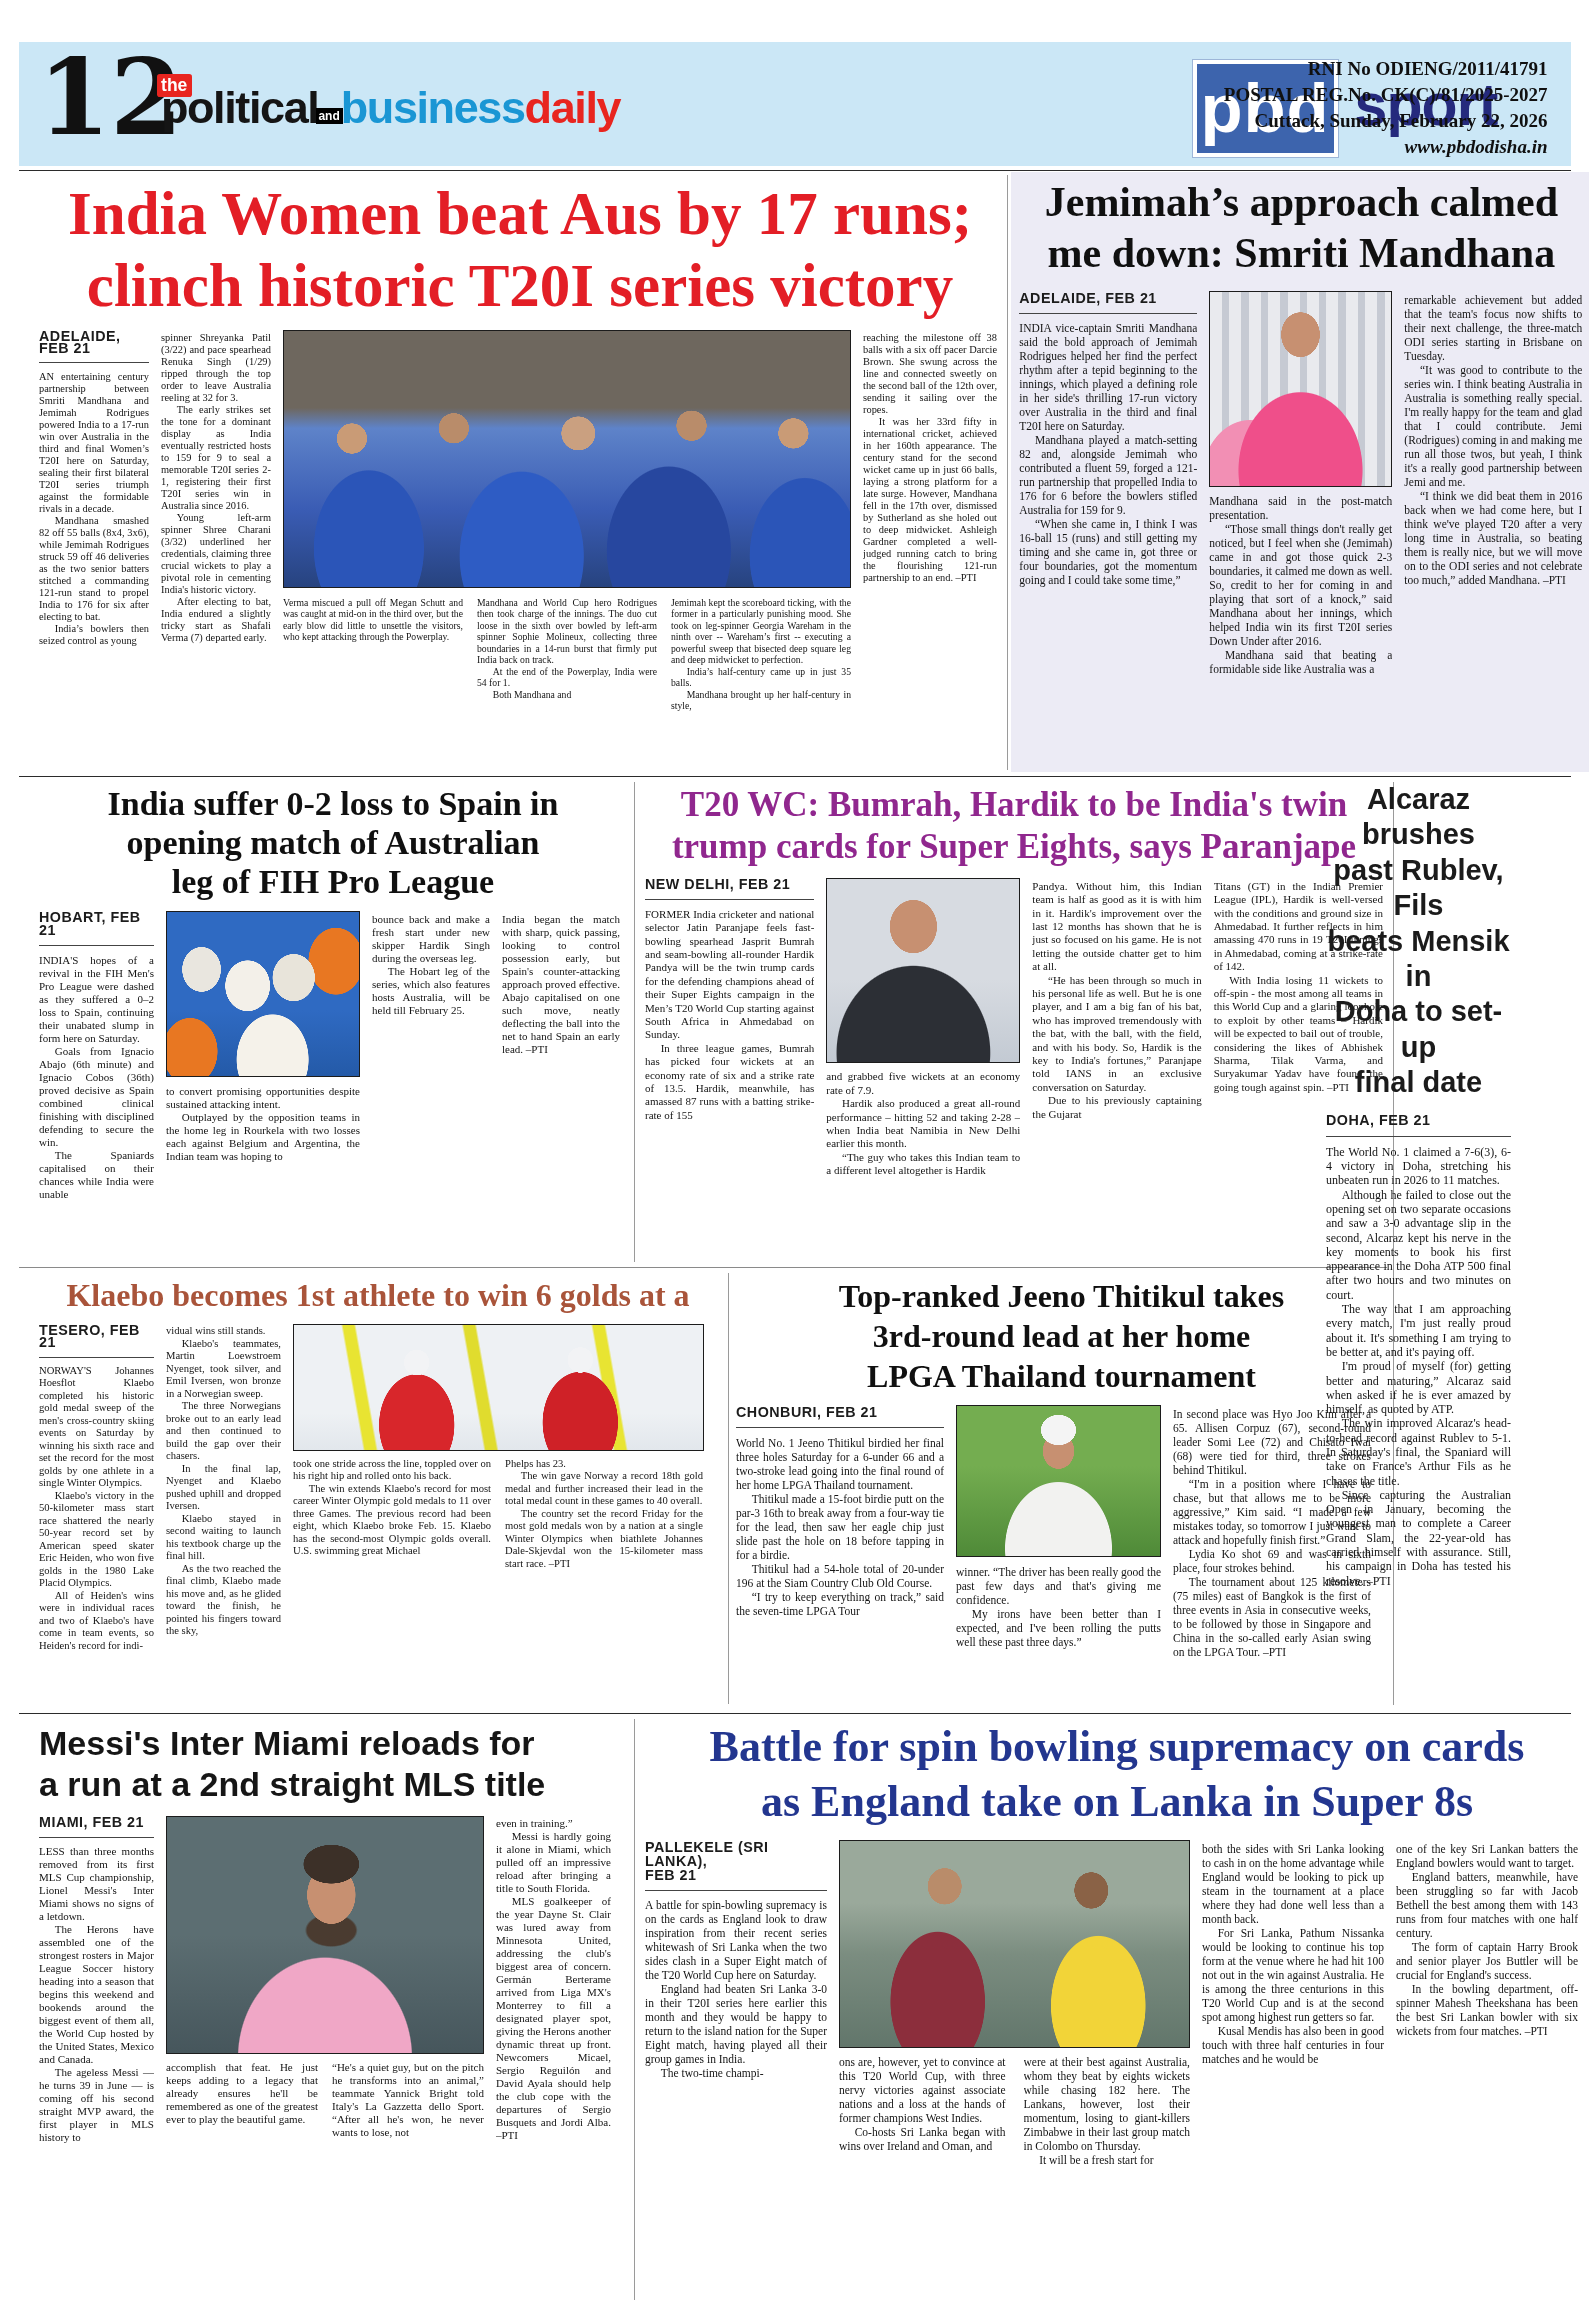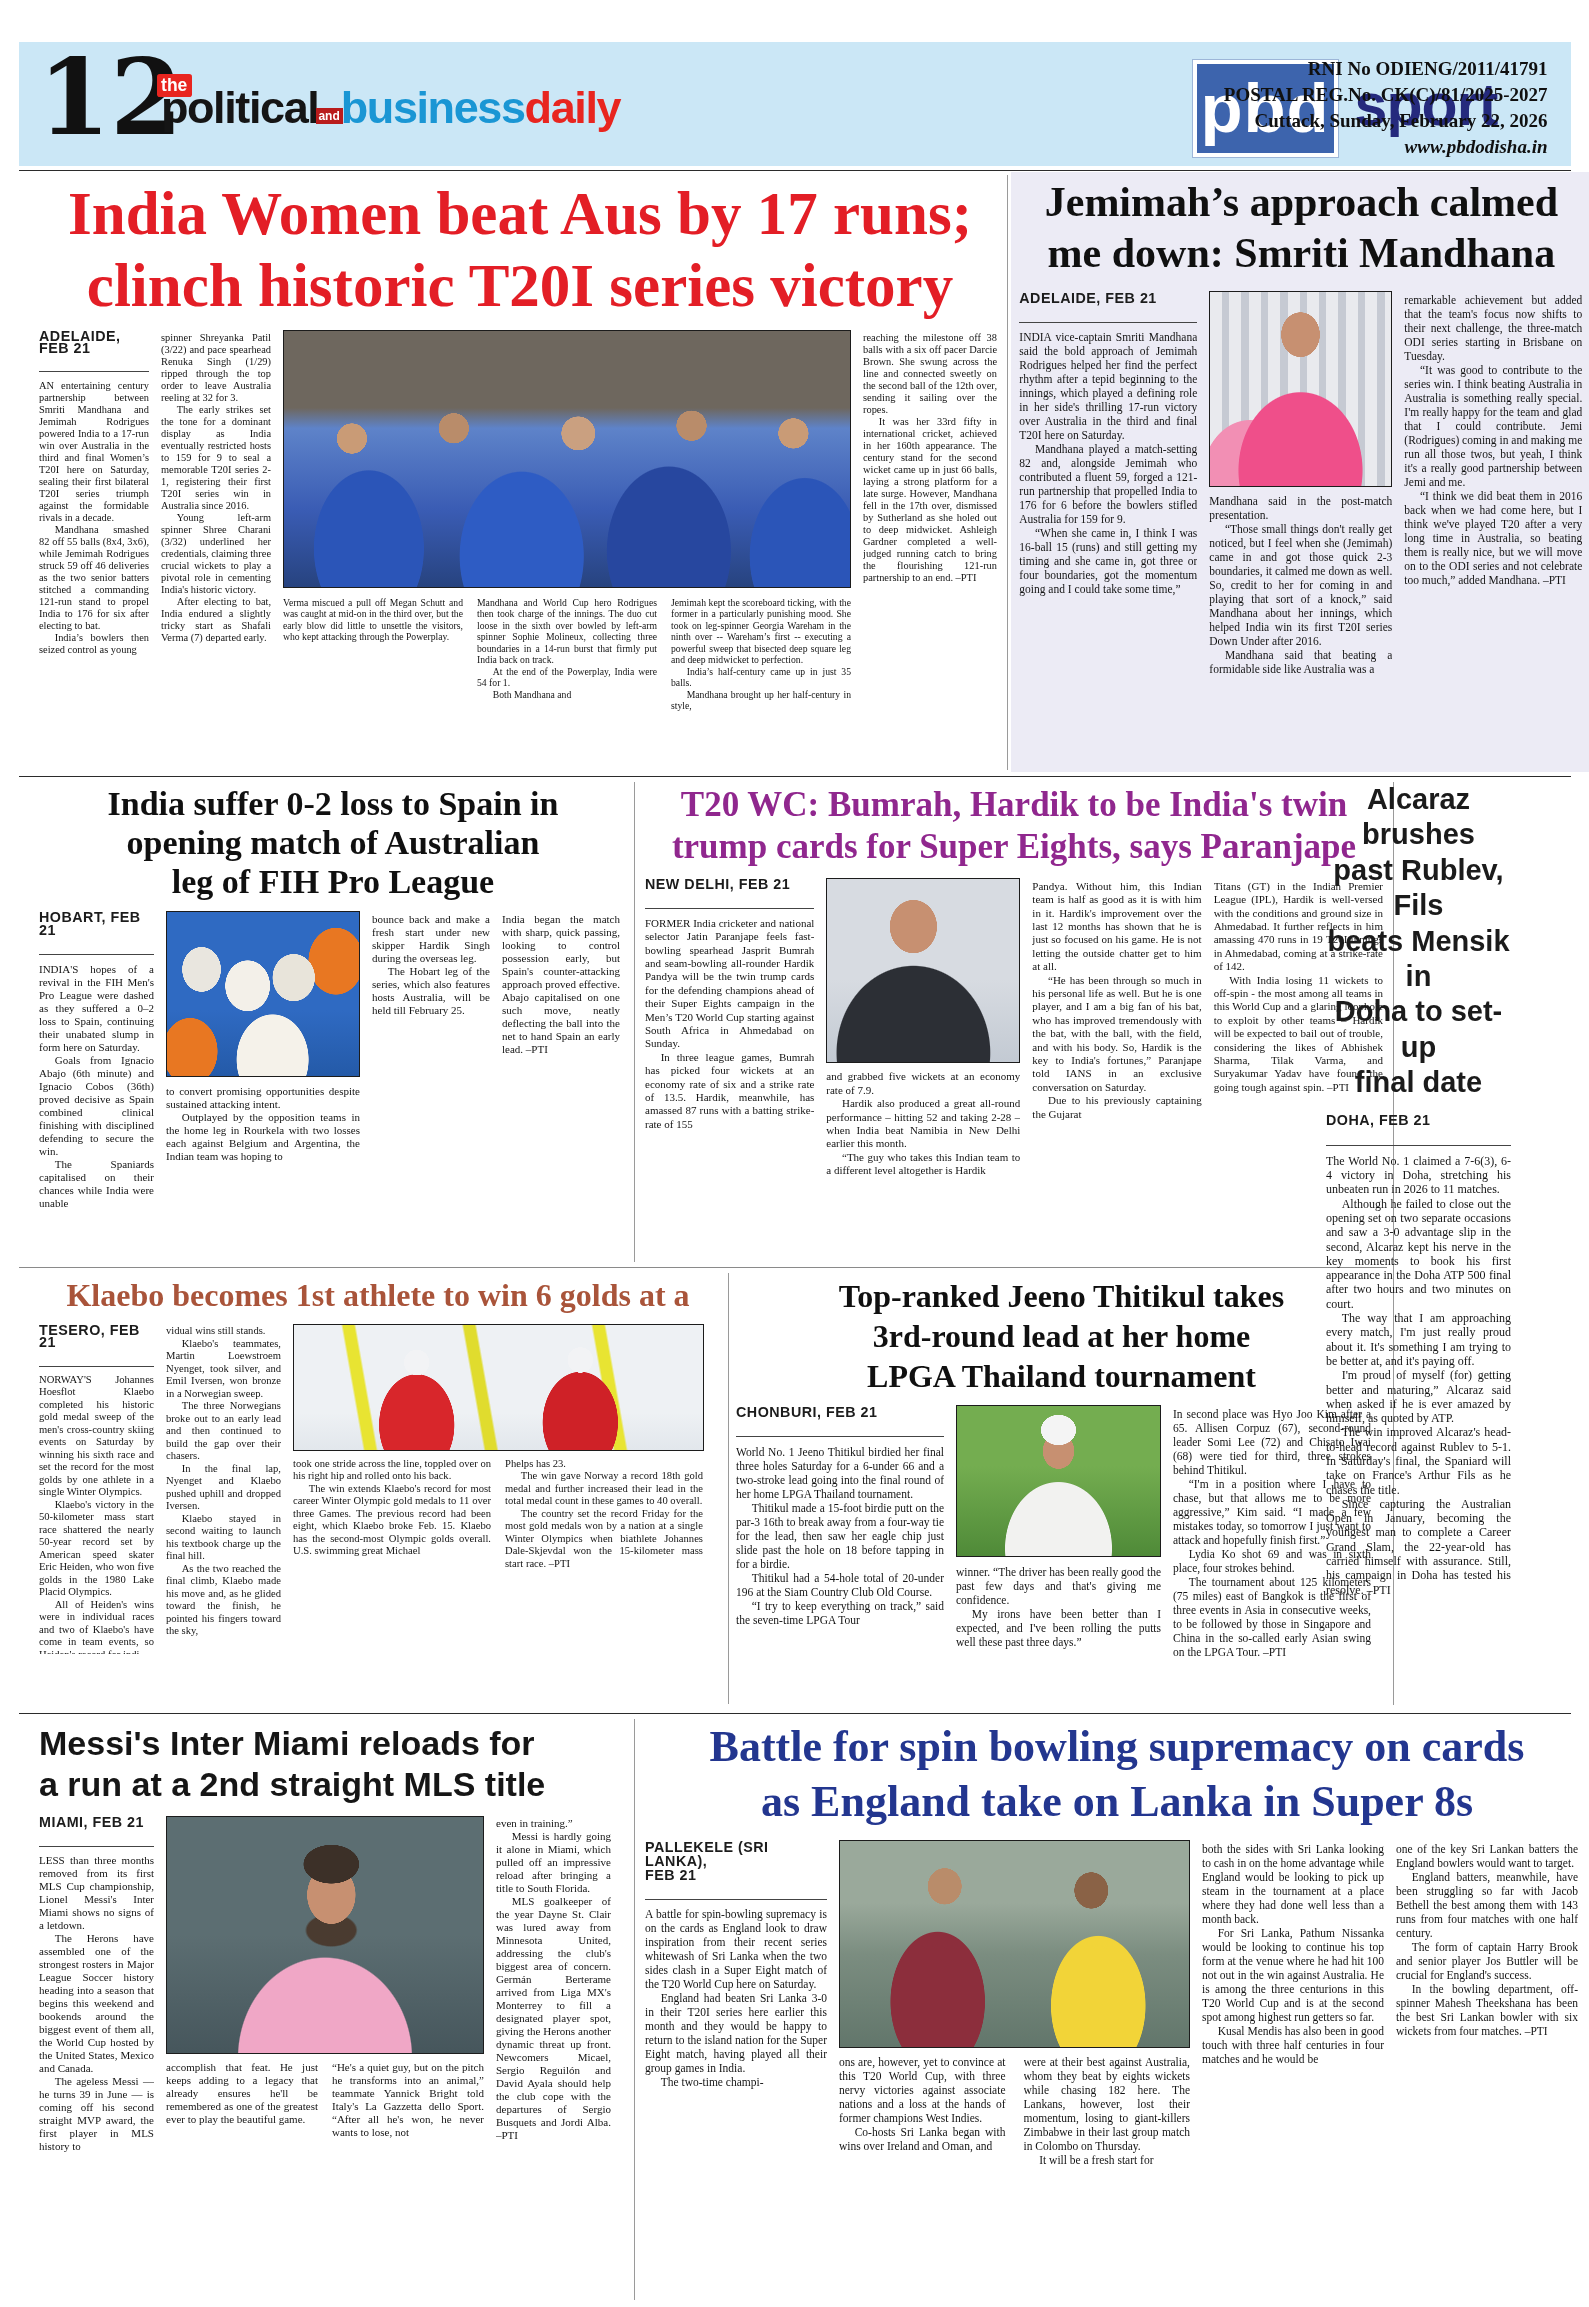--- a/index.html
+++ b/index.html
@@ -3,33 +3,33 @@
 <meta charset="utf-8">
 <style>
   html,body{margin:0;padding:0;background:#e9e9e9;}
   .page{position:relative;width:1589px;height:2452px;background:#ffffff;font-family:"Liberation Serif","DejaVu Serif",serif;color:#141414;overflow:hidden;}
   
   .hdrband{position:absolute;left:18.5px;top:42px;width:1552px;height:124px;background:#cbe7f6;}
   .pageno{position:absolute;left:19.4px;top:3.7px;font-size:104px;line-height:1;font-weight:bold;font-family:"DejaVu Serif",serif;color:#111;}
   .brand{position:absolute;left:138px;top:32px;white-space:nowrap;font-family:"Liberation Sans",sans-serif;font-weight:bold;}
   .brand .the{display:inline-block;background:#e8251f;color:#fff;font-size:17.5px;padding:0.9px 4.6px;border-radius:2.8px;vertical-align:32px;margin-right:-31px;}
   .brand .pol{font-size:45px;color:#151515;letter-spacing:-1.4px;}
-  .brand .and{display:inline-block;background:#b91c1c;color:#fff;font-size:12px;padding:0.9px 2.8px;vertical-align:2.8px;margin:0 -1.8px 0 -2.8px;}
+  .brand .and{display:inline-block;background:#000000;color:#fff;font-size:12px;padding:0.9px 2.8px;vertical-align:2.8px;margin:0 -1.8px 0 -2.8px;}
   .brand .bus{font-size:45px;color:#1a96d4;letter-spacing:-1.4px;}
   .brand .dly{font-size:45px;color:#e8251f;letter-spacing:-1.4px;}
   .pbdbox{position:absolute;left:1174px;top:17.5px;width:137px;height:89px;background:#3d64ad;border:4.6px solid #fff;outline:0.9px solid #9db6d8;display:flex;align-items:center;justify-content:center;}
   .pbdbox span{color:#fff;font-family:"Liberation Sans",sans-serif;font-weight:bold;font-size:69px;letter-spacing:0.9px;}
   .sportword{position:absolute;left:1336px;top:29px;font-family:"Liberation Sans",sans-serif;font-weight:bold;font-size:59px;color:#252a7d;letter-spacing:-0.9px;}
   .hdrinfo{position:absolute;right:23px;top:14px;text-align:right;font-weight:bold;font-size:19px;line-height:26px;color:#101010;}
   .hdrinfo .web{font-style:italic;}
   
   .art{position:absolute;}
   .hl{margin:0;font-weight:bold;text-align:center;}
   .hl span{display:block;}
-  .dl{font-family:"Liberation Sans",sans-serif;font-weight:bold;font-size:14.3px;letter-spacing:0.5px;color:#1c1c1c;border-bottom:1.4px solid #444;padding-bottom:17px;margin-bottom:7.4px;}
+  .dl{font-family:"Liberation Sans",sans-serif;font-weight:bold;font-size:14.3px;letter-spacing:0.5px;color:#1c1c1c;border-bottom:1.4px solid #444;padding-bottom:8px;margin-bottom:7.4px;}
   .cols{display:flex;}
   .col{overflow:hidden;}
   .bodytext p{margin:0;text-indent:15.7px;text-align:justify;}
   .bodytext p:first-child{text-indent:0;}
   .photo{border:0.9px solid #1c1c1c;box-sizing:border-box;}
   .vrule{position:absolute;width:0.9px;background:#9a9a9a;}
   .hrule{position:absolute;height:1.4px;background:#2b2b2b;}
   
   .a1 .hl{color:#e31e26;font-size:61px;line-height:1.18;}
   .a1 .bodytext{font-size:10.4px;line-height:12px;}

